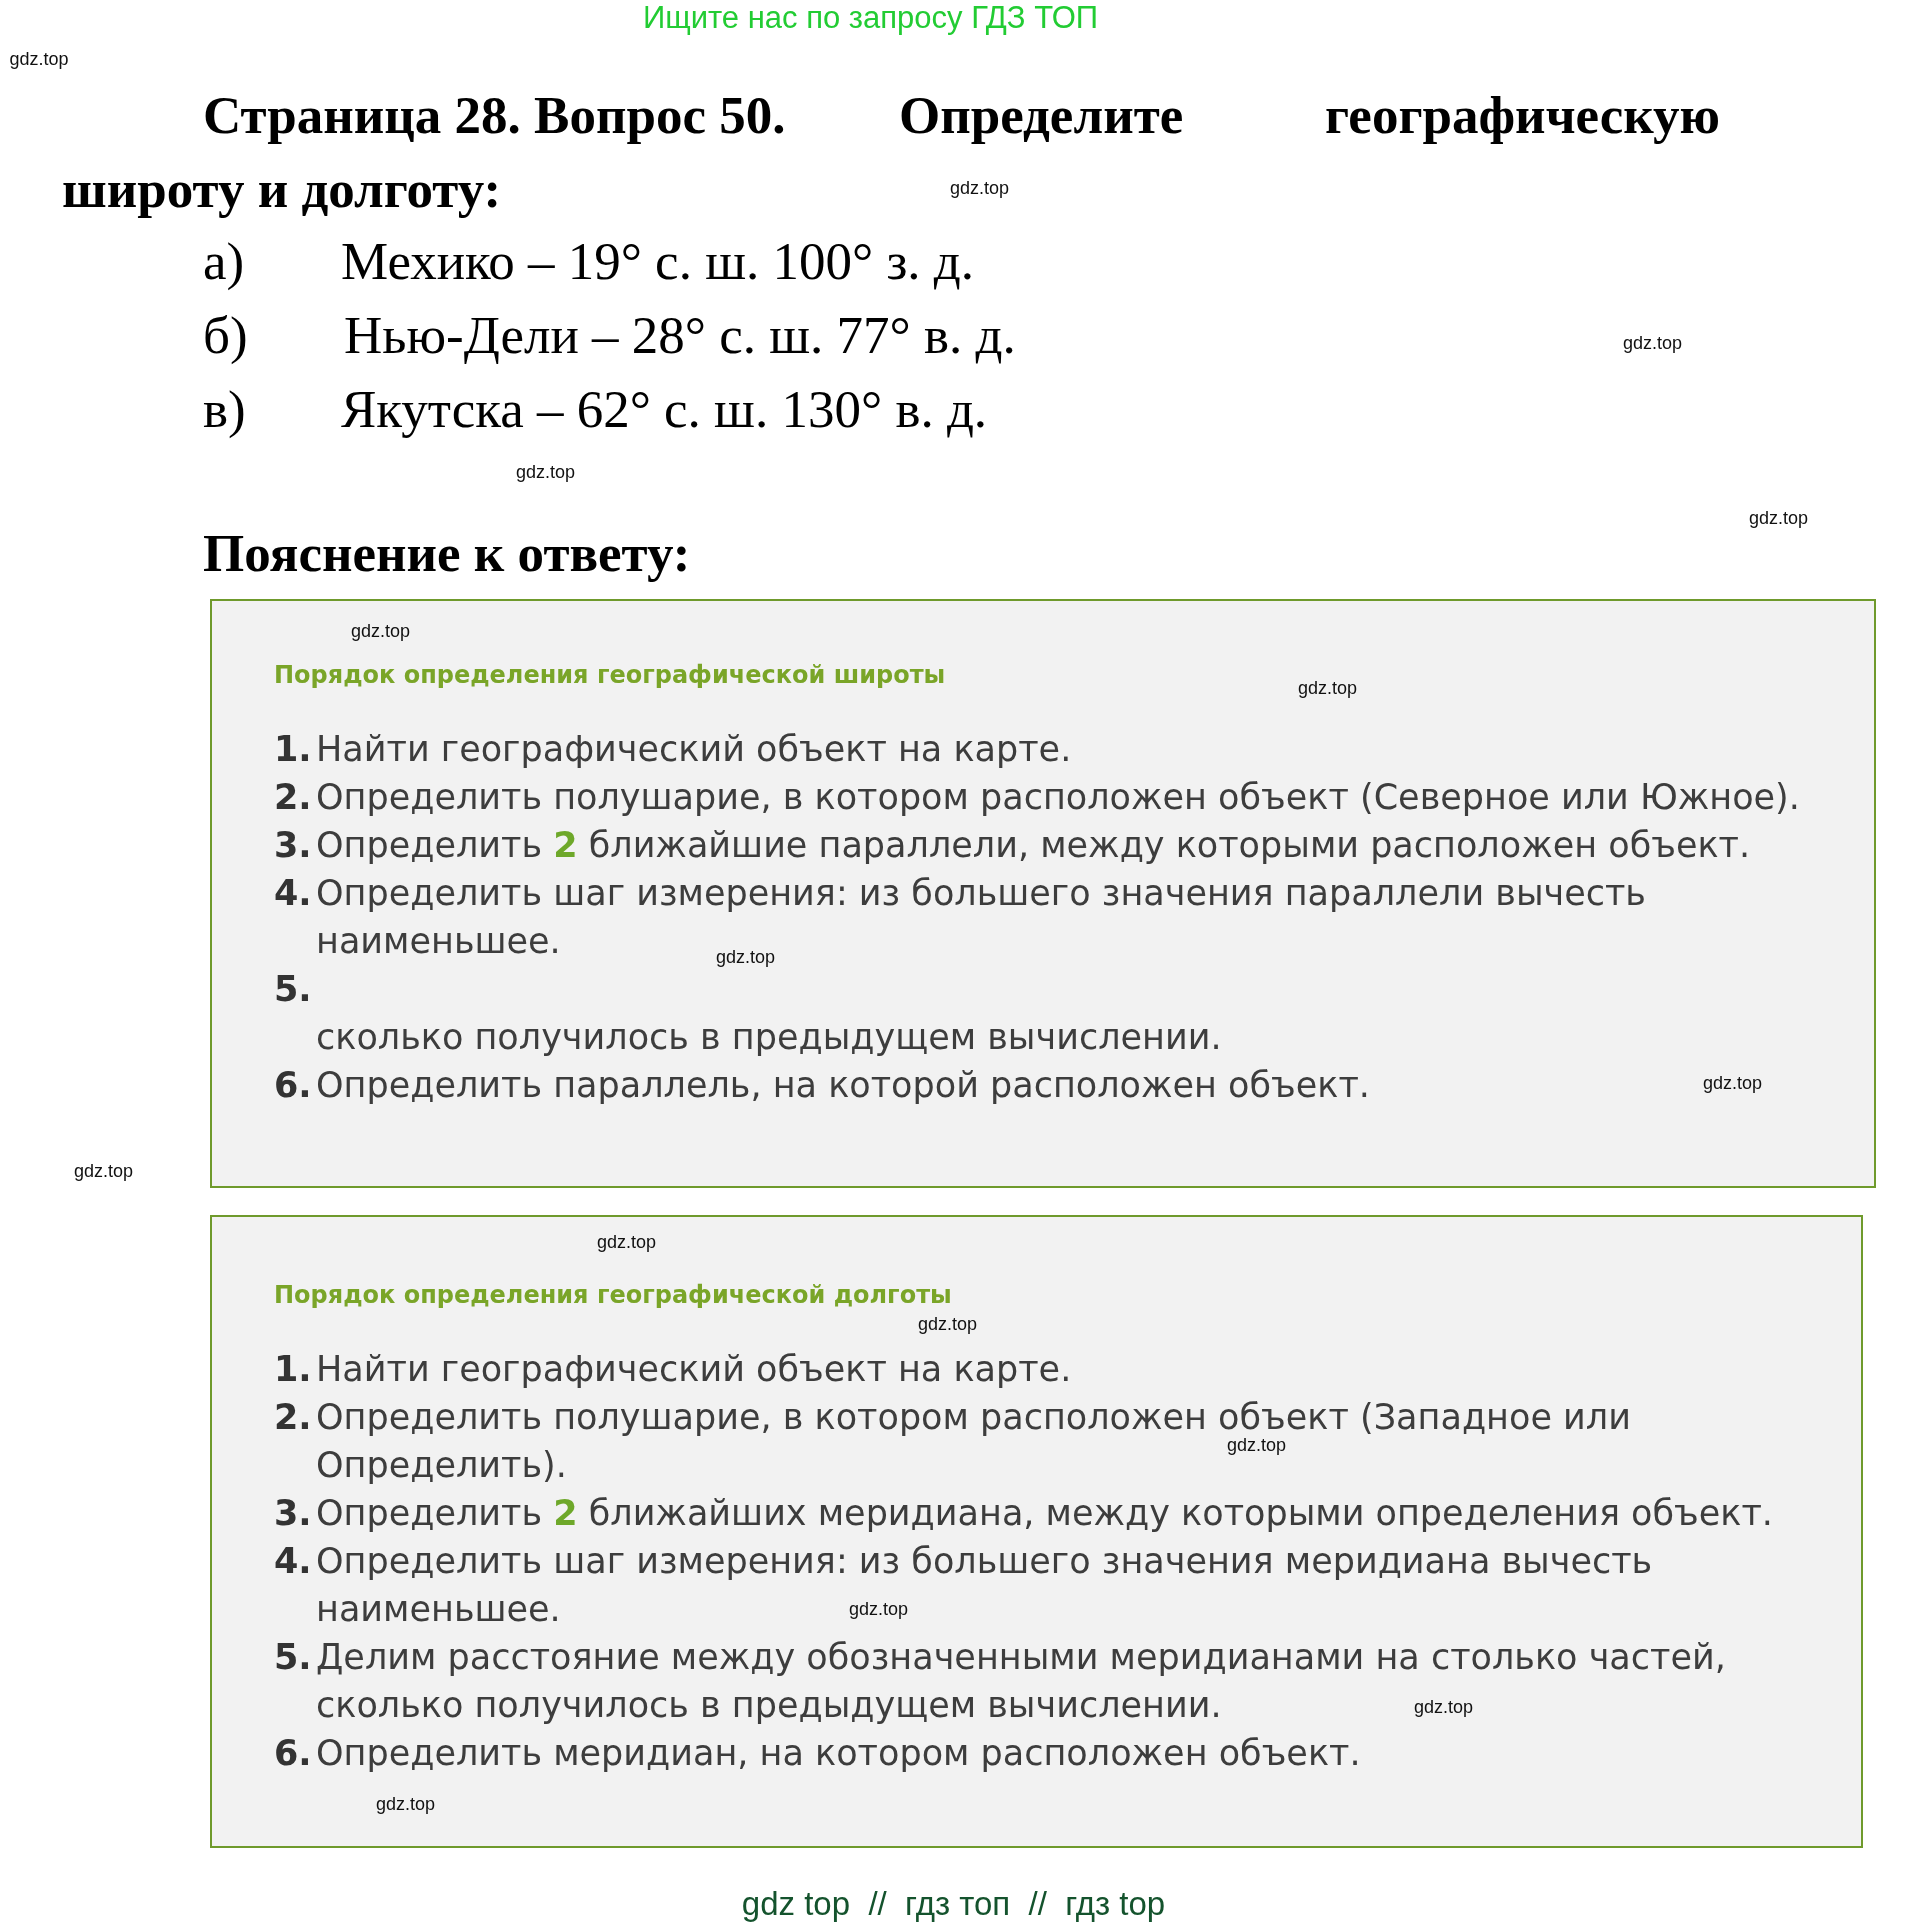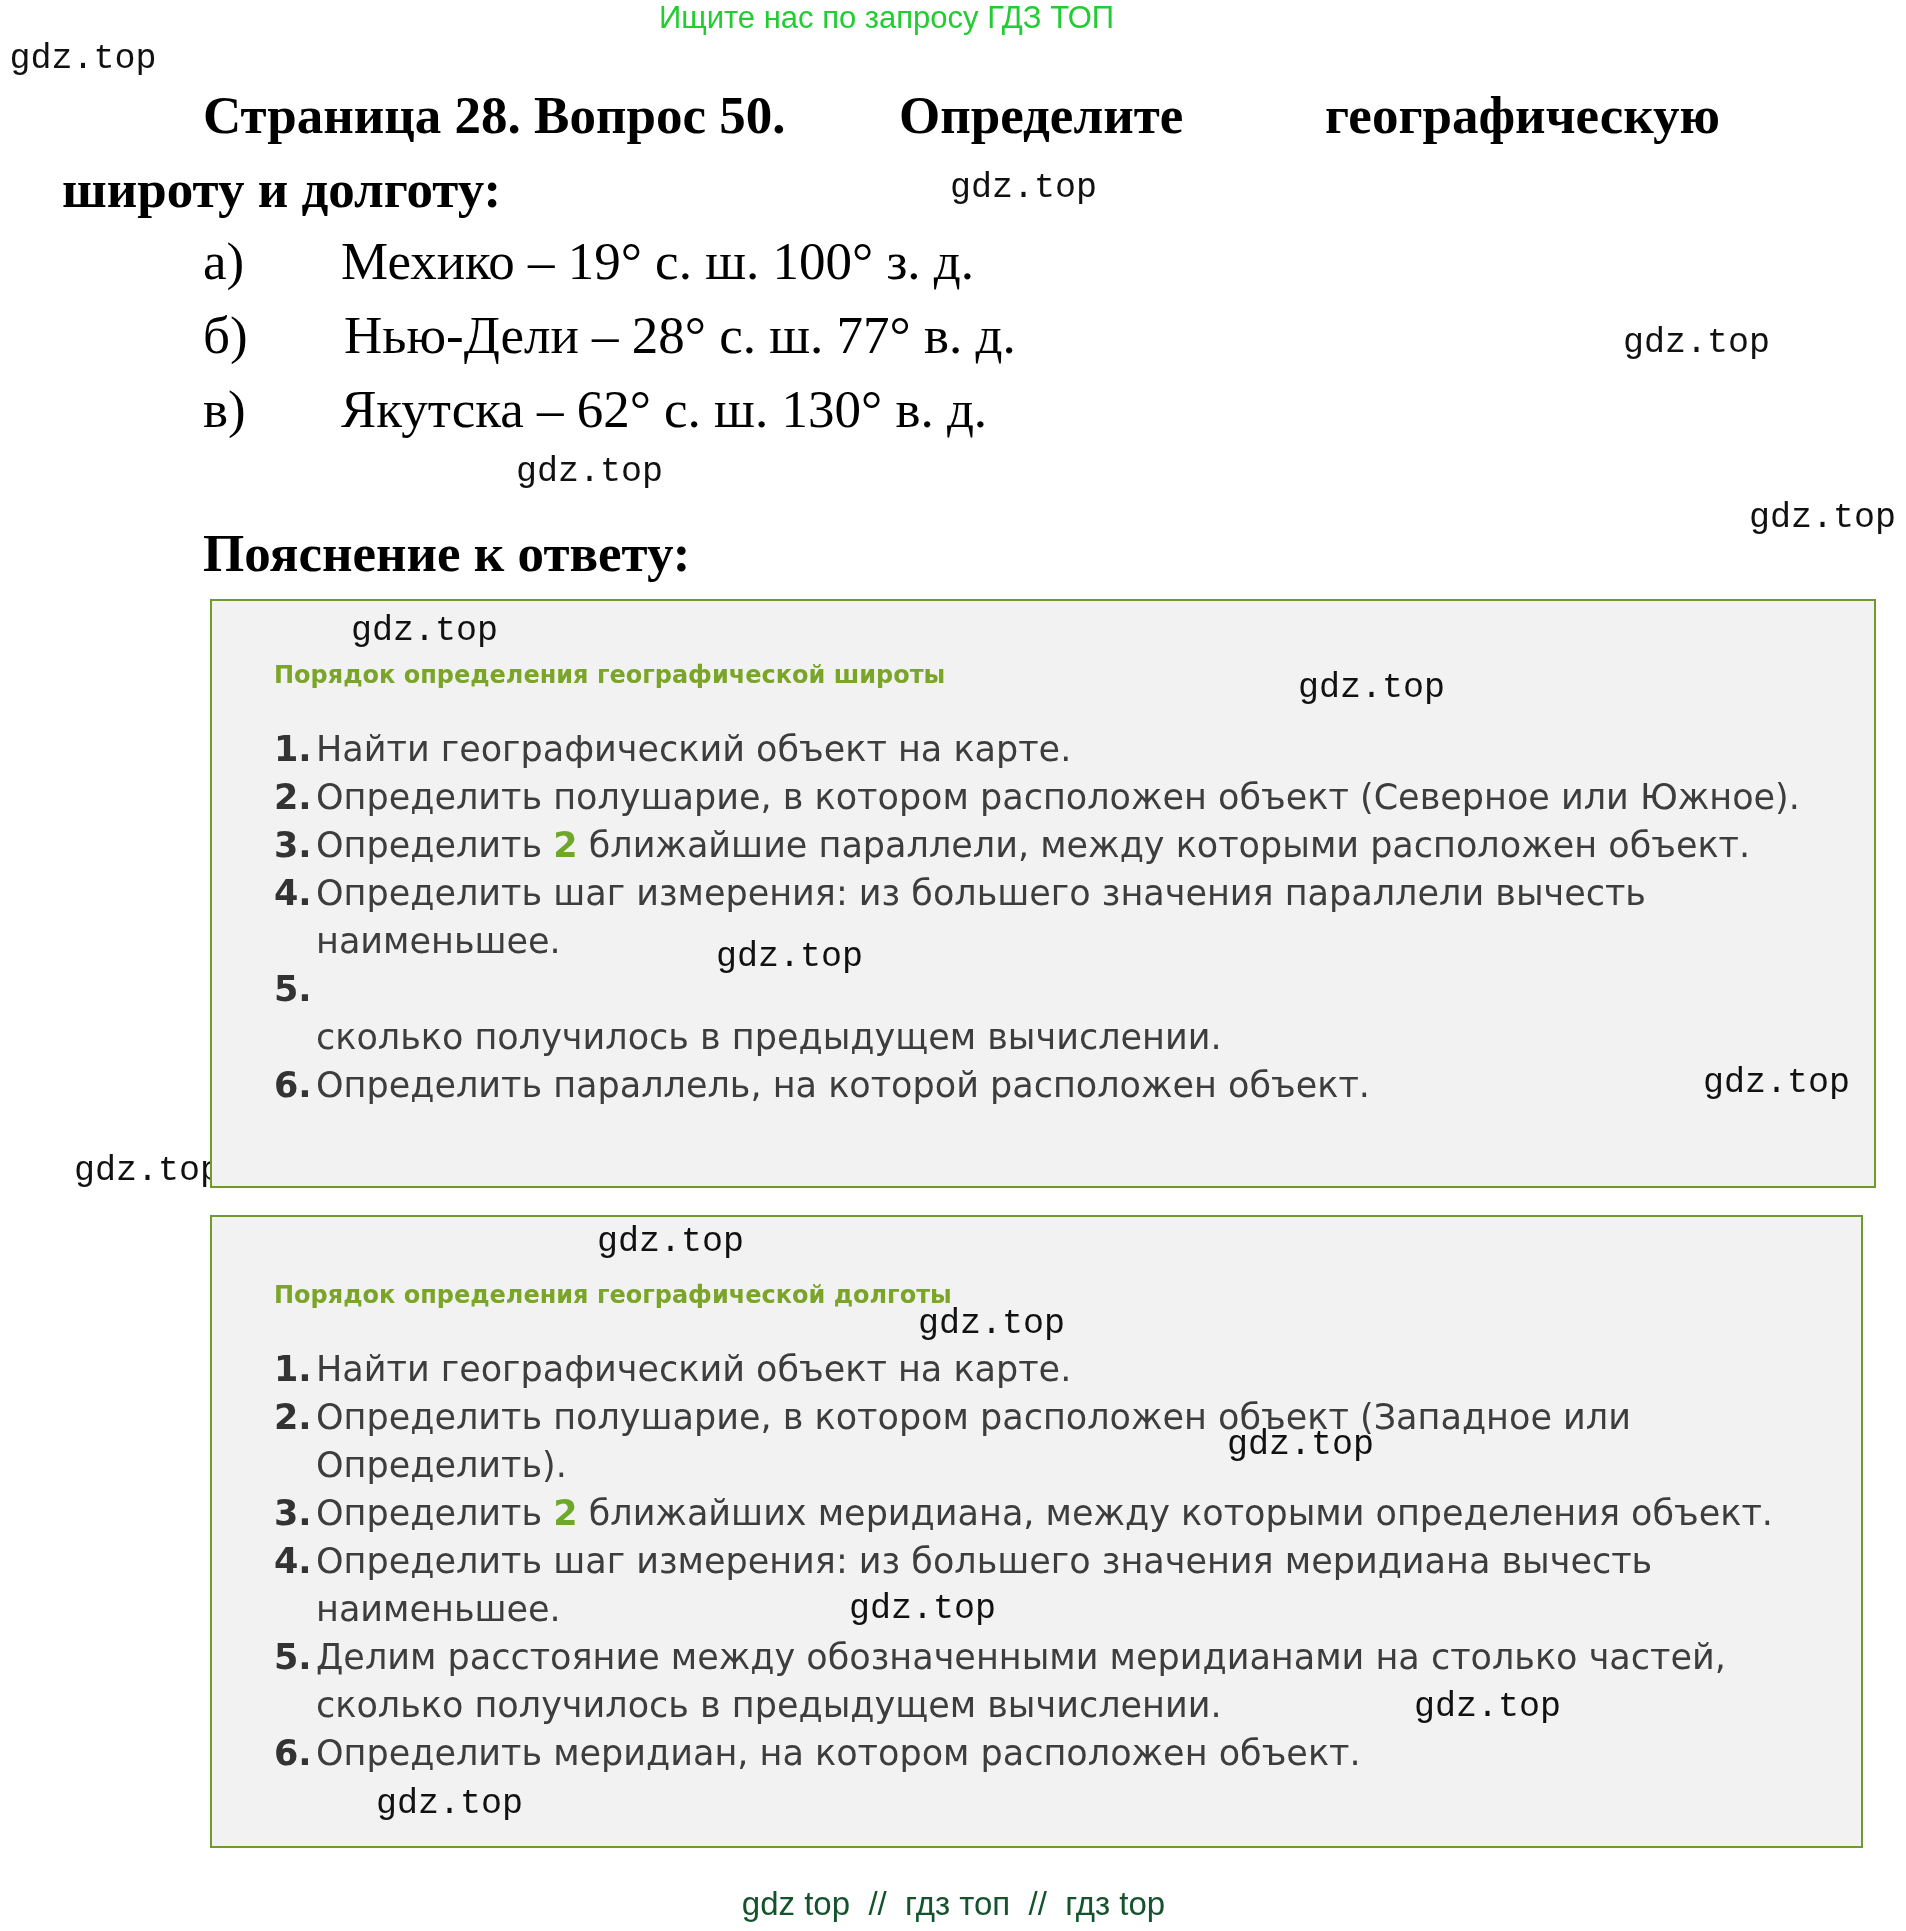--- a/index.html
+++ b/index.html
@@ -1,19 +1,19 @@
 <!DOCTYPE html>
 <html style="font-size:15px"><head>
   <meta charset="utf-8">
   <style>
     html, body { margin: 0; padding: 0; background: #ffffff; }
     body { width: 1907px; height: 1932px; position: relative; overflow: hidden; }
     .abs { position: absolute; }
-    .promo { top: 0px; left: 0; width: 1741px; text-align: center; color: #22cc33; font-family: "Liberation Sans", sans-serif; font-size: 31px; line-height: 36px; margin-left: 16px; }
-    .wm { font-family: Liberation Mono, monospace; font-size: 35px; color: #111; line-height: 30px; white-space: nowrap; }
+    .promo { top: 0px; left: 0; width: 1741px; text-align: center; color: #22cc33; font-family: "Liberation Sans", sans-serif; font-size: 31px; line-height: 36px; }
+    .wm { font-family: Liberation Sans, sans-serif; font-size: 18px; color: #111; line-height: 30px; white-space: nowrap; }
     .serif-b { font-family: "Liberation Serif", serif; font-weight: bold; color: #000; font-size: 53px; line-height: 61px; white-space: nowrap; }
     .serif { font-family: "Liberation Serif", serif; color: #000; font-size: 53px; line-height: 61px; white-space: nowrap; }
     .box { position: absolute; background: #f2f2f2; border: 2.8px solid #6f9a2c; box-sizing: border-box; }
     .box-title { position: absolute; left: 62px; font-family: "DejaVu Sans", sans-serif; font-weight: bold; color: #7aa528; font-size: 24px; line-height: 42px; white-space: nowrap; }
     .steps { position: absolute; left: 62px; font-family: "DejaVu Sans", sans-serif; color: #3d3d3d; font-size: 35px; line-height: 48px; }
     .step { display: flex; }
     .step .num { font-weight: bold; color: #333; width: 42px; flex: 0 0 42px; }
     .step .txt { white-space: nowrap; }
     .green2 { color: #6ea82a; font-weight: bold; }
     .footer { top: 1885px; left: 0; width: 1907px; text-align: center; color: #14532d; font-family: "Liberation Sans", sans-serif; font-size: 33px; line-height: 38px; white-space: pre; }

